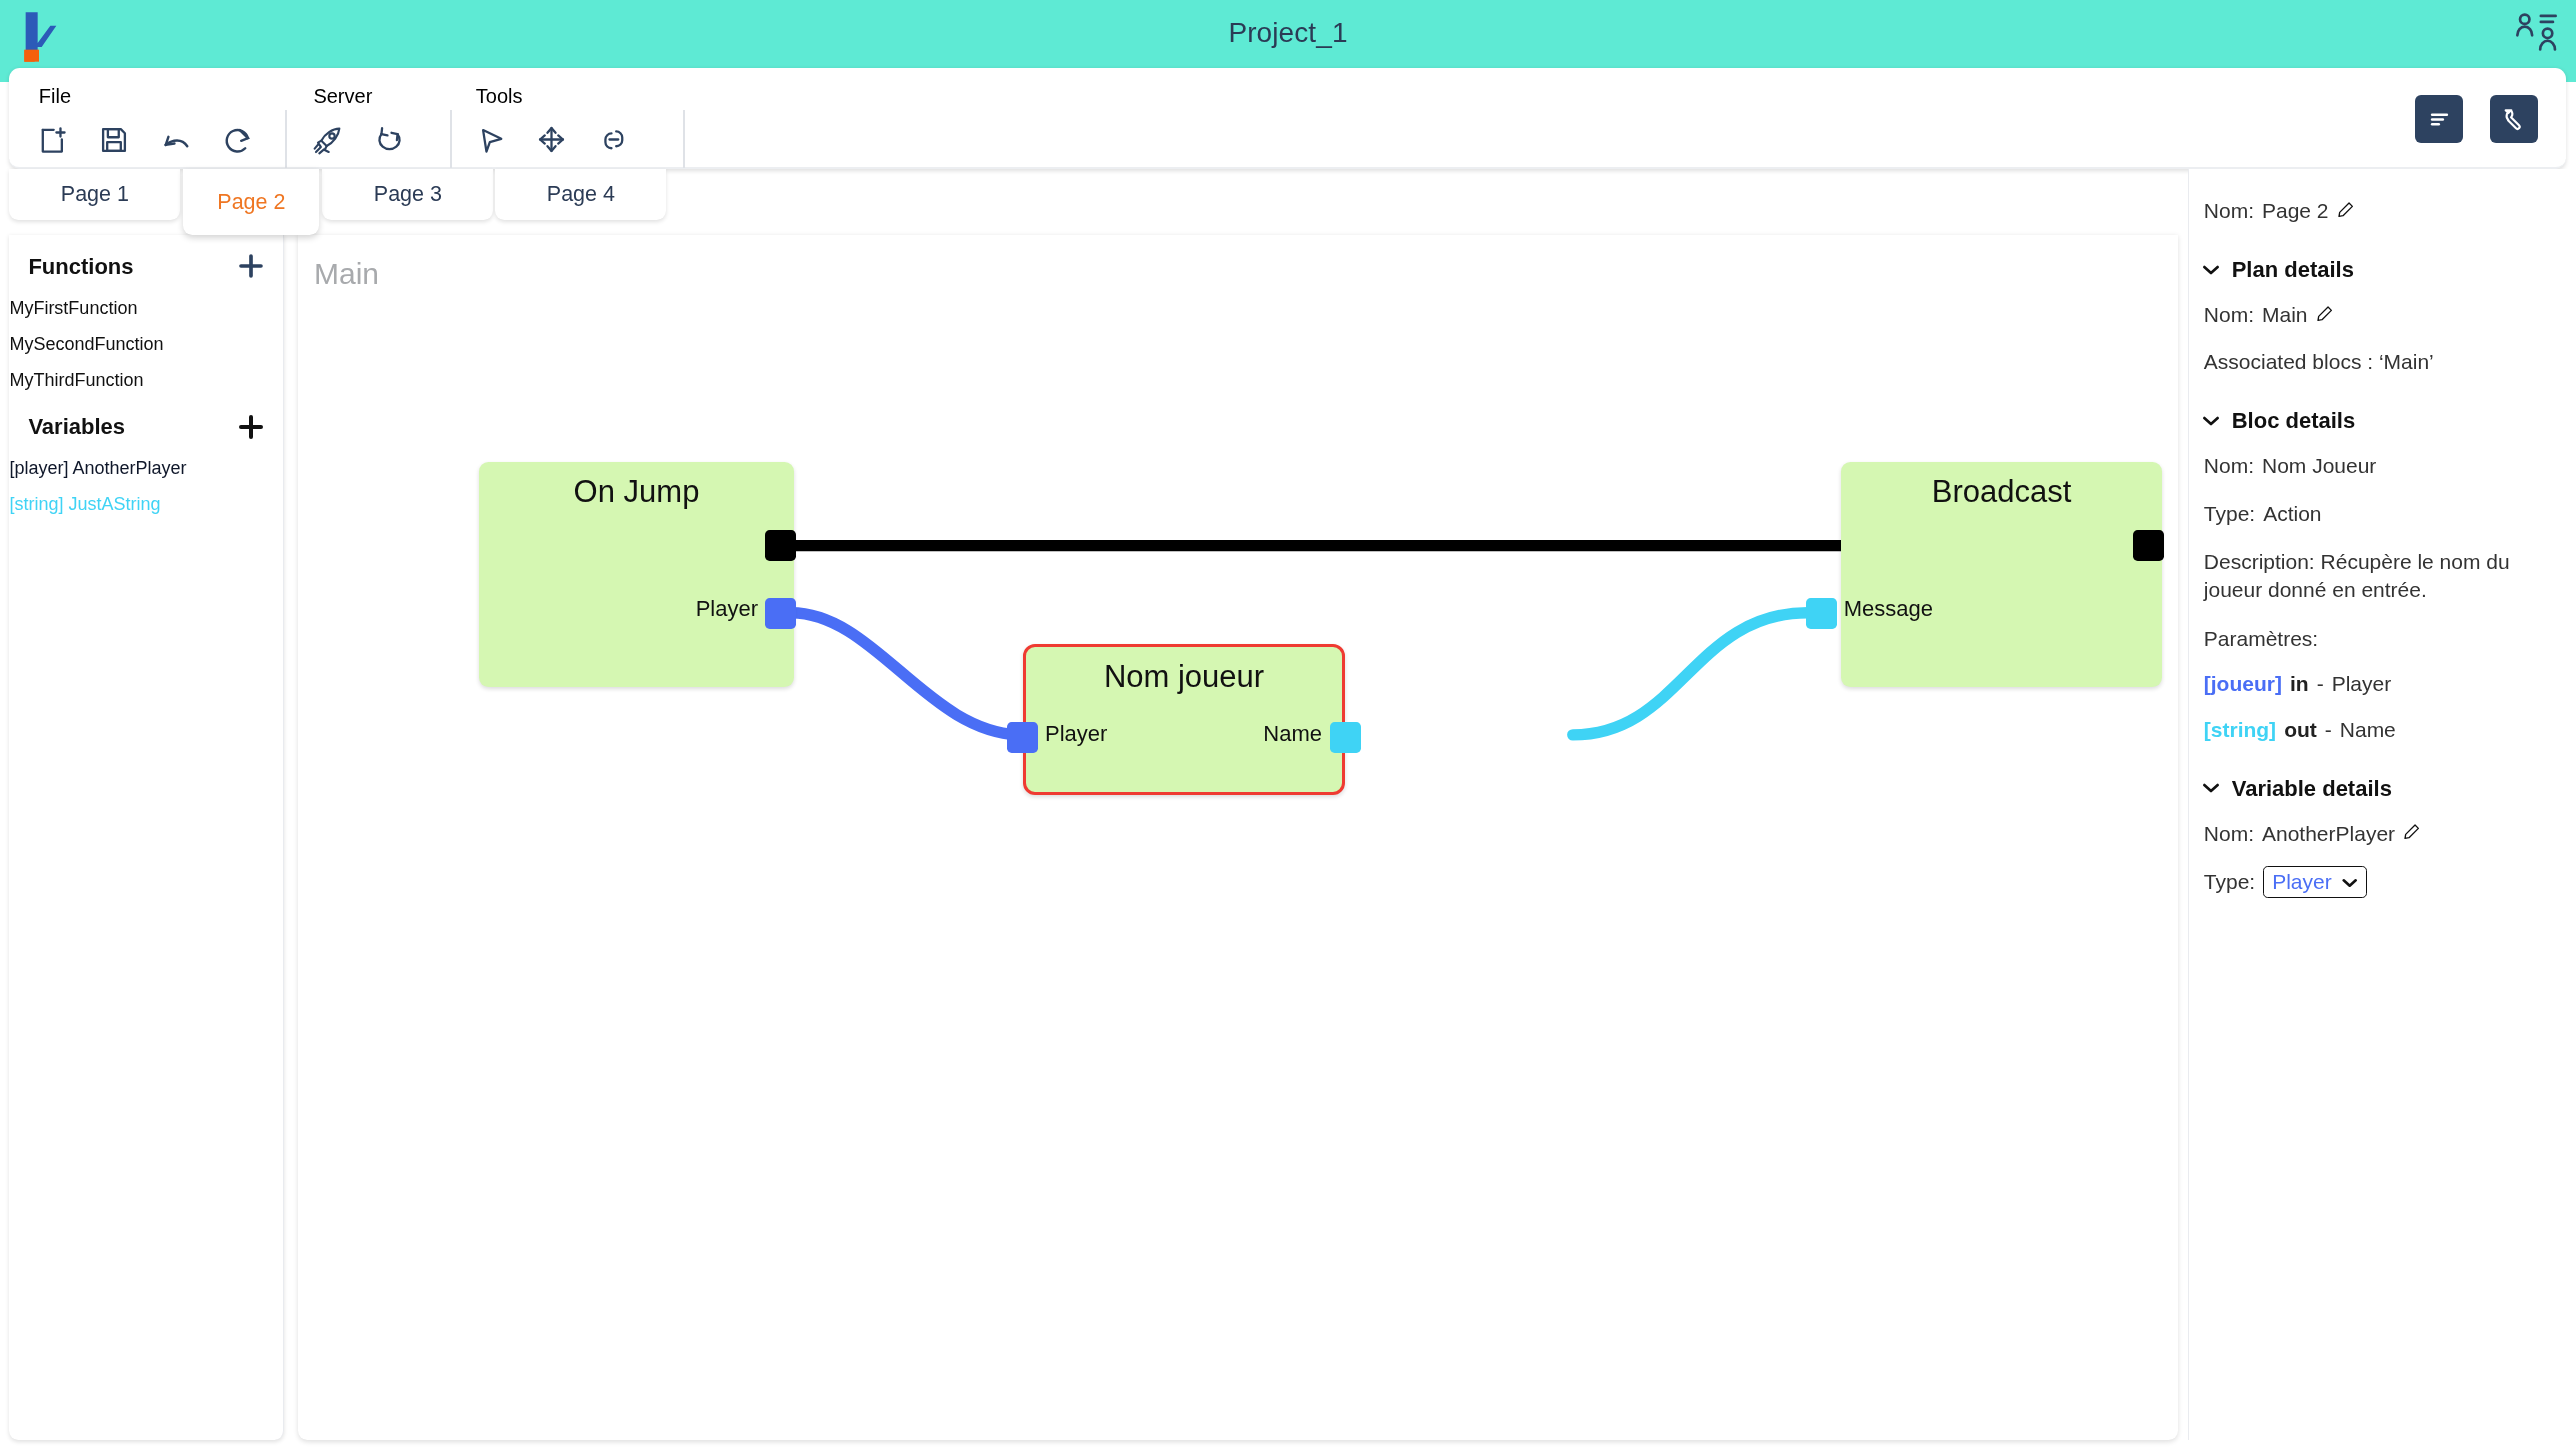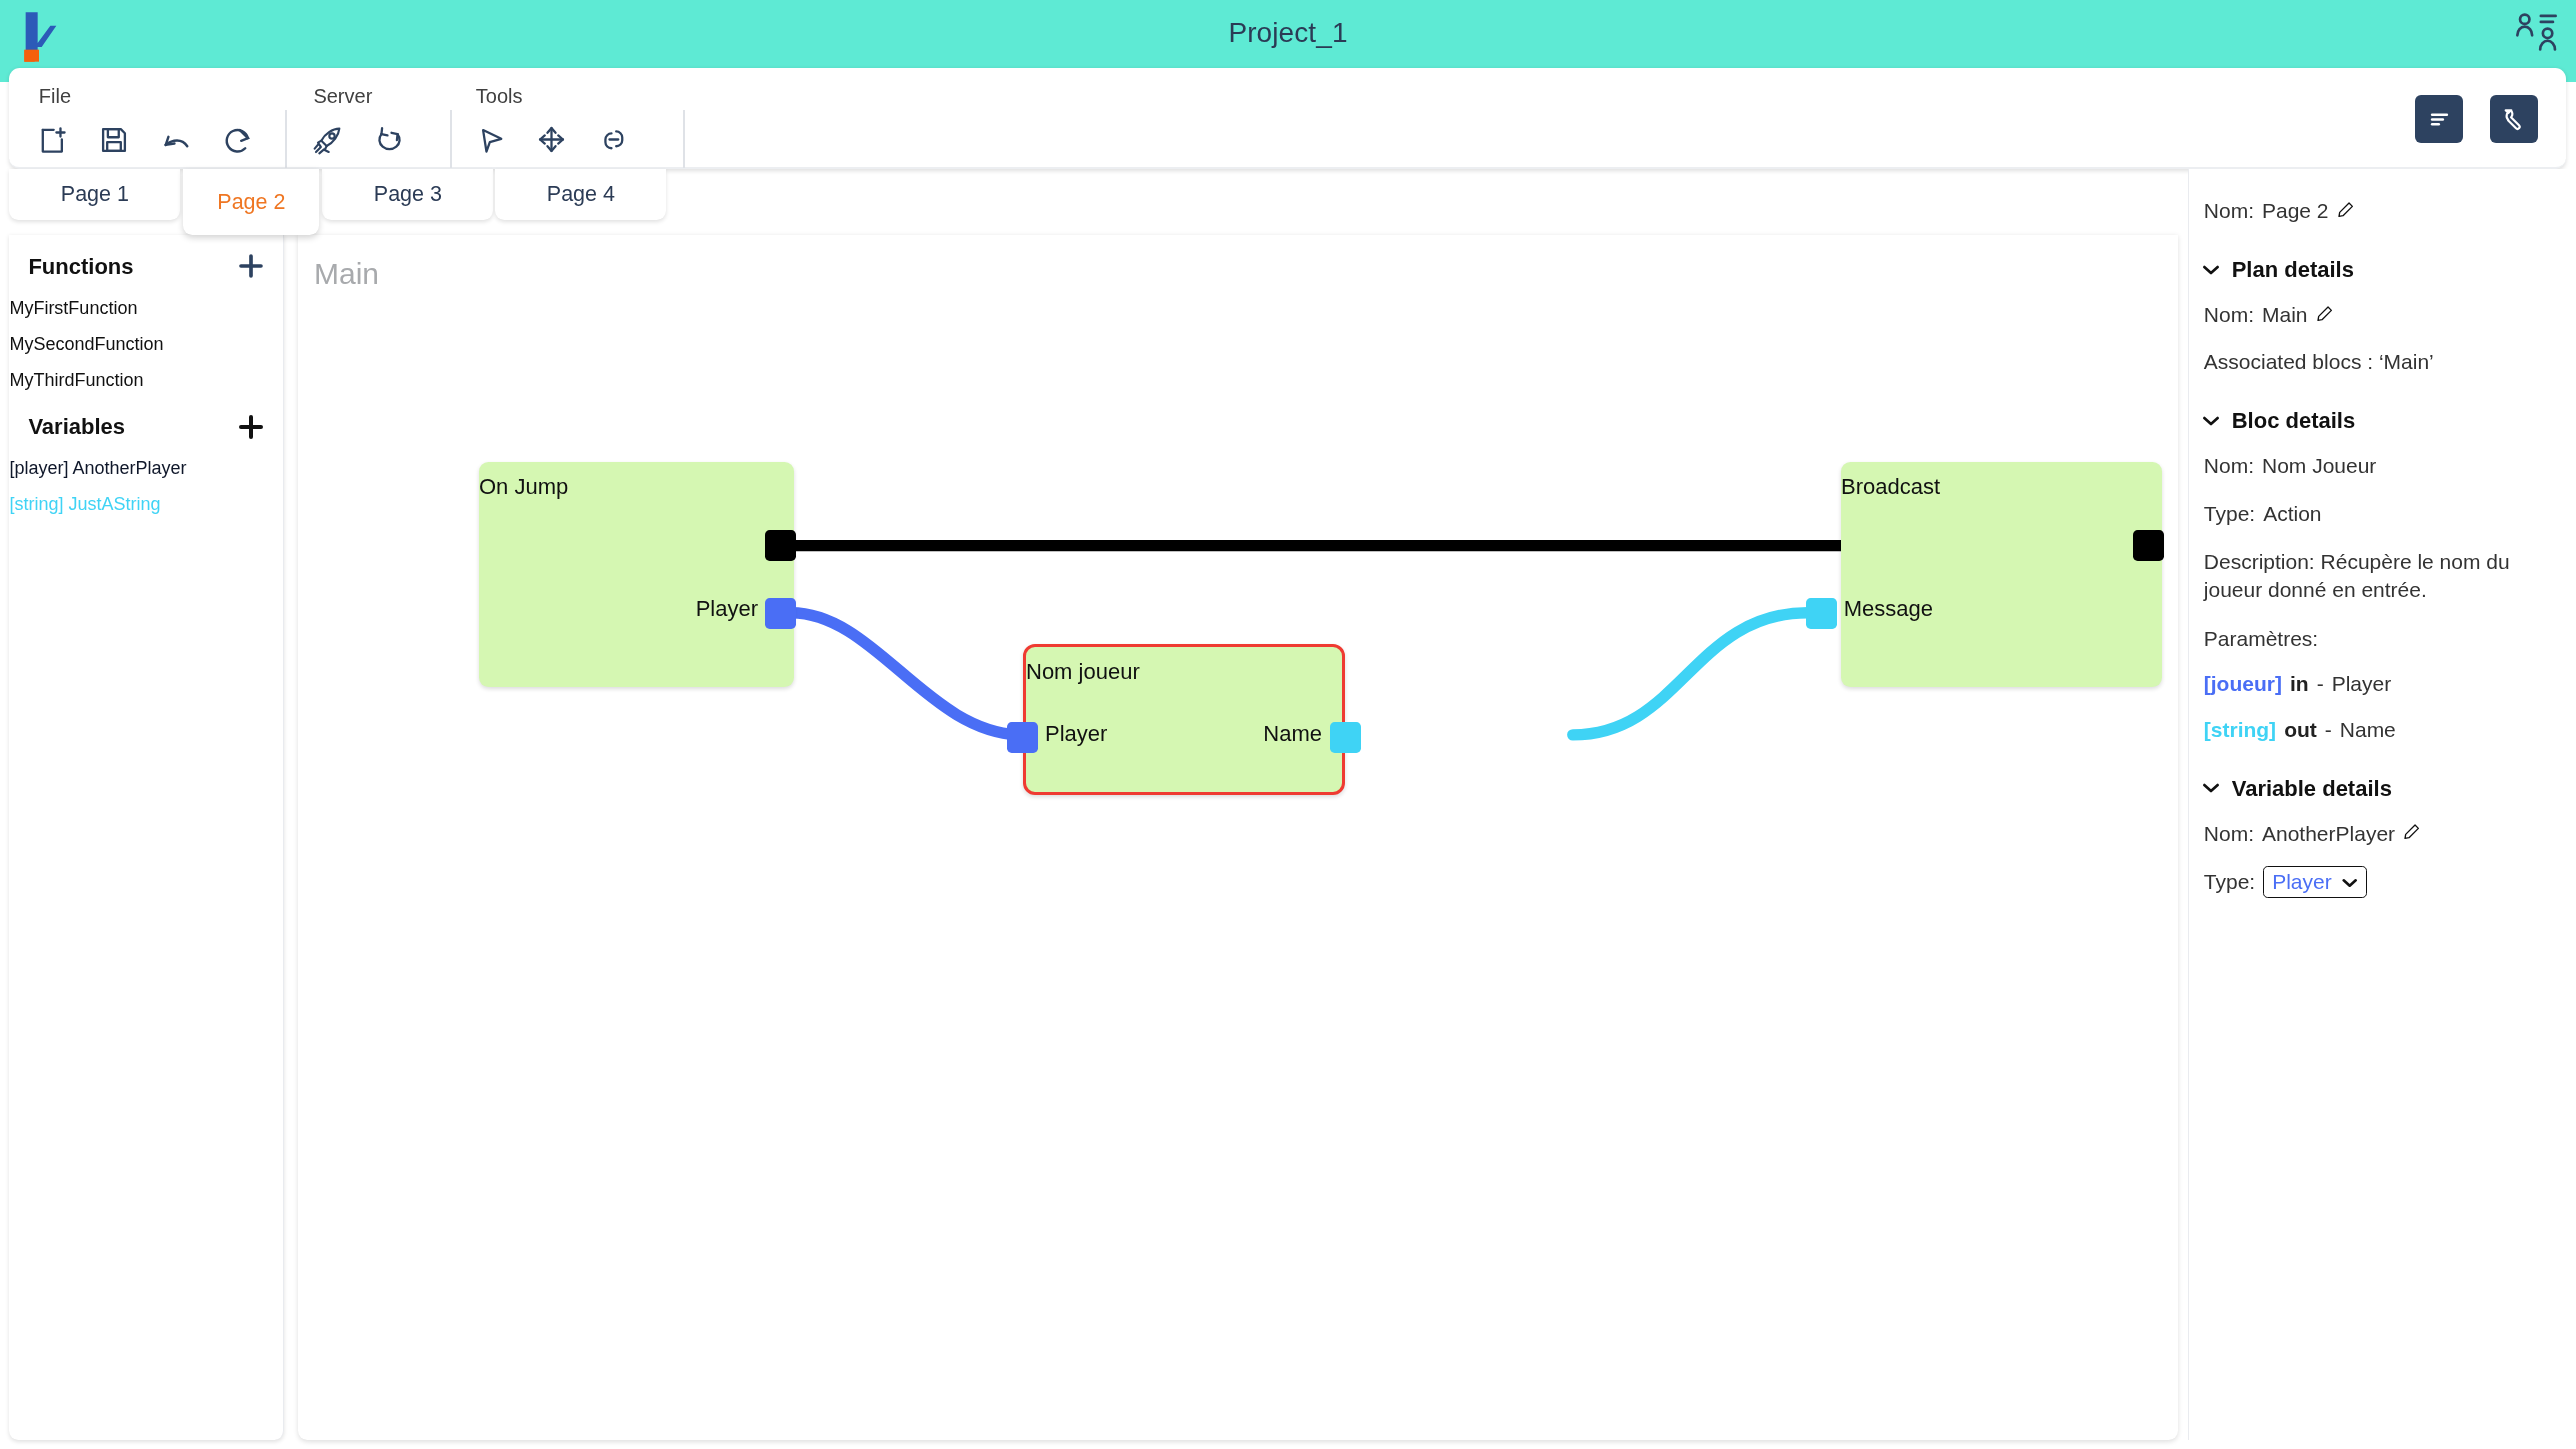--- a/index.html
+++ b/index.html
@@ -22,21 +22,21 @@
 
   
   .toolbar {
     position: absolute; left: 9.4px; top: 68px; width: 2557px; height: 101px;
     background: #fff; border-radius: 10.7px;
     box-shadow: 0 1.3px 4.7px rgba(0,0,0,.13);
     border-bottom: 2px solid #eceef1;
   }
   .tb-group { position: absolute; top: 0; height: 101px; }
   .tb-group-label {
-    position: absolute; top: 17.4px; font-size: 20px; color: #404040; white-space: nowrap;
+    position: absolute; top: 17.4px; font-size: 20px; color: #000000; white-space: nowrap;
   }
   .tb-btn {
     position: absolute; top: 52px; width: 42px; height: 39px;
     display: flex; align-items: center; justify-content: center;
     cursor: pointer;
   }
   .tb-sep { position: absolute; top: 42px; width: 1.3px; height: 58px; background: #dfe2e7; }
 
   .tb-right-btn {
     position: absolute; top: 94px; width: 48px; height: 48px;
@@ -92,21 +92,21 @@
   }
   .wires { position: absolute; left: 0; top: 0; width: 1880px; height: 1205px; }
 
   .node {
     position: absolute; background: #d5f7b2; border-radius: 9.4px;
     box-shadow: 0 2px 4px rgba(0,0,0,.14);
   }
   .node.selected { border: 3.4px solid #ef3b32; border-radius: 12px; }
   .node-title {
     position: absolute; left: 0; right: 0; top: 12px;
-    font-size: 22px; color: #111;
+    text-align: center; font-size: 31px; color: #111;
   }
   .port {
     position: absolute; width: 31px; height: 31px; border-radius: 4.7px; cursor: pointer;
   }
   .port.exec { background: #000; }
   .port.player { background: #4a6ef5; }
   .port.string { background: #3fd3f5; }
   .port-label { position: absolute; font-size: 22px; color: #111; white-space: nowrap; }
 
   

